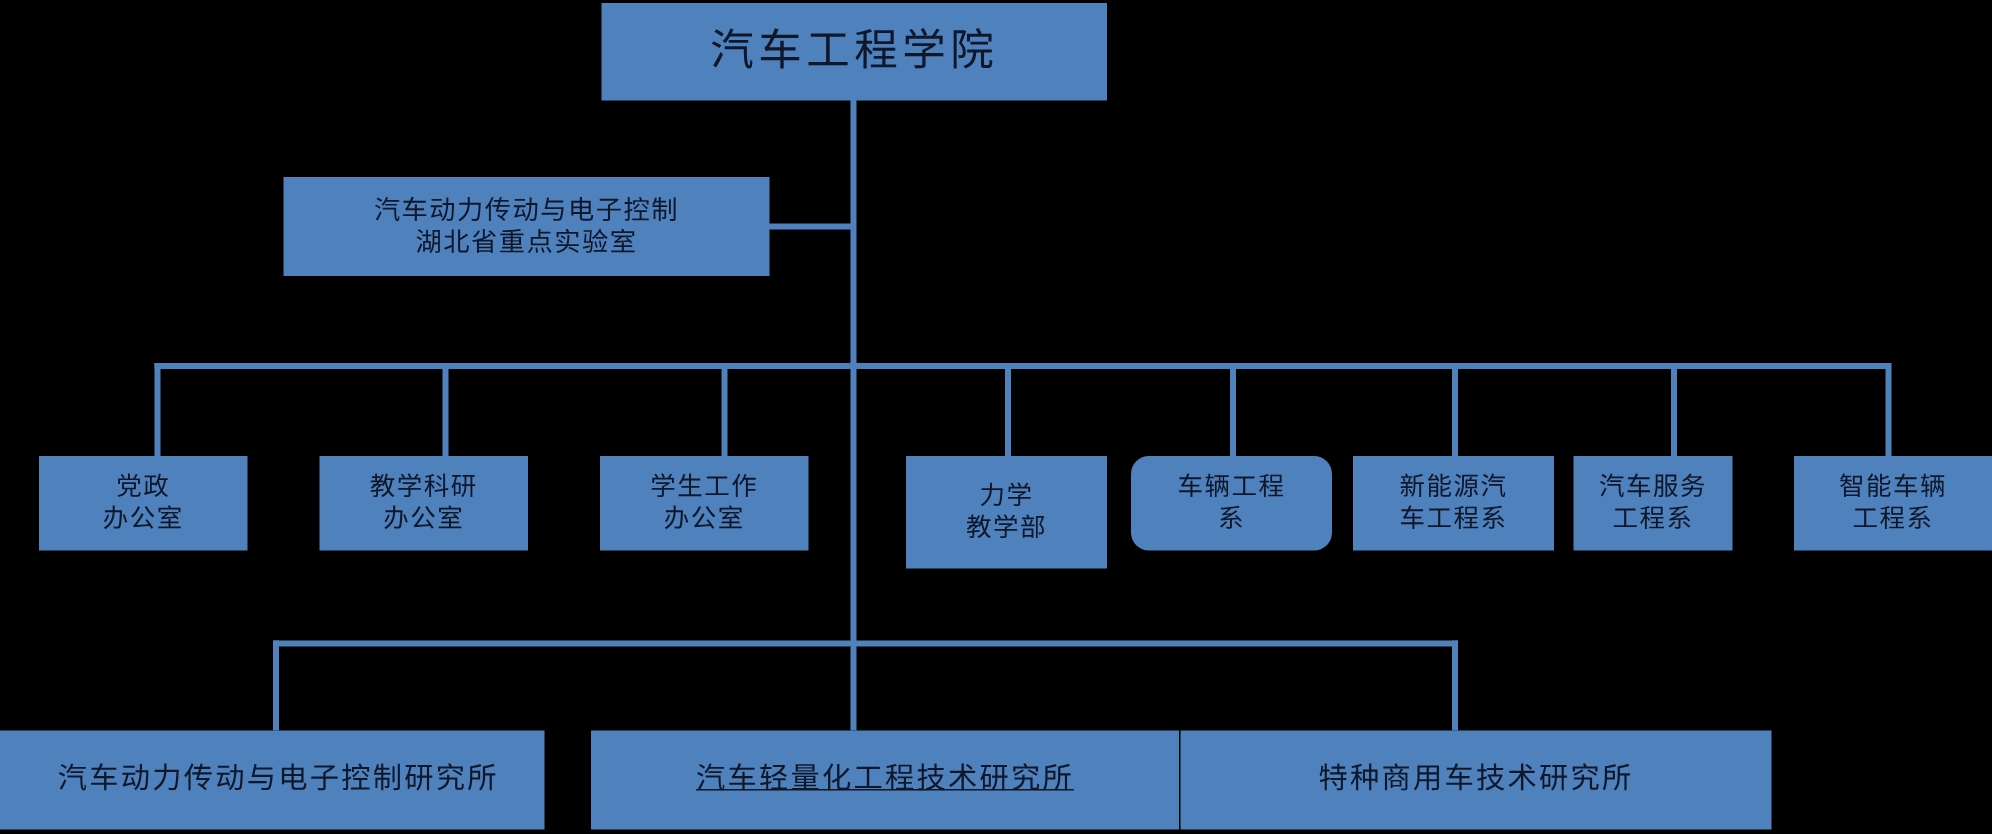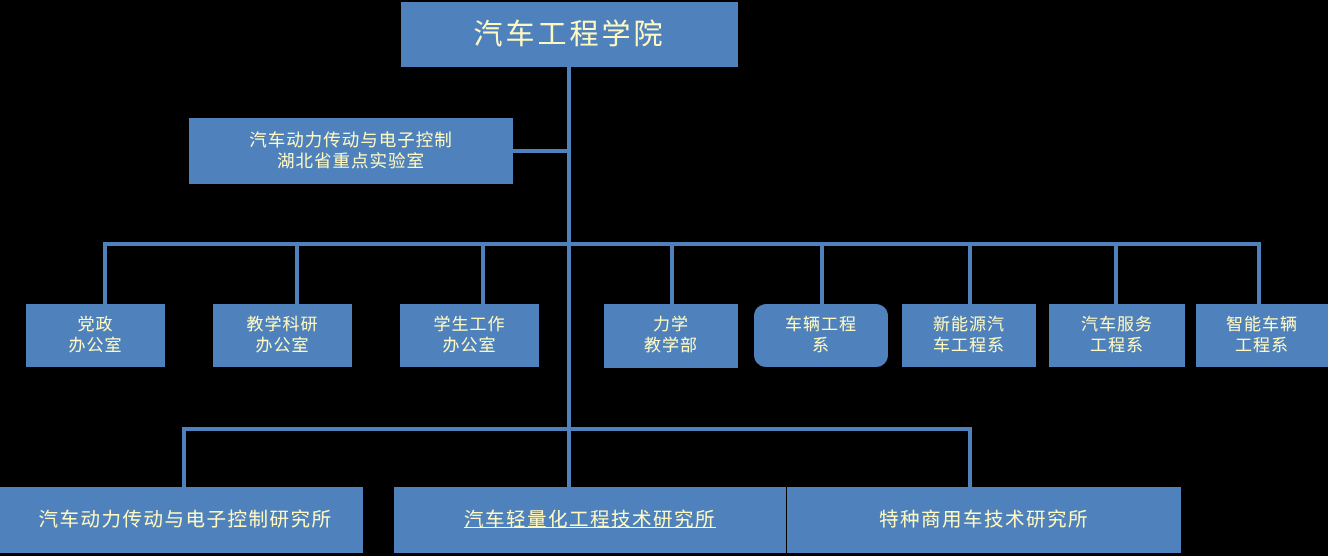--- a/index.html
+++ b/index.html
@@ -23,21 +23,21 @@
     background: #4f81bd;
   }
   .conn.v { width: 4px; }
   .conn.h { height: 4px; }
 
   
   .node {
     position: absolute;
     box-sizing: border-box;
     background: #4f81bd;
-    color: #fef9c3;
+    color: #0f172a;
     display: flex;
     align-items: center;
     justify-content: center;
     text-align: center;
     line-height: 1.22;
     white-space: pre-line;
     letter-spacing: 0.5px;
     padding: 2px 4px;
   }
 
@@ -82,27 +82,27 @@
   <div id="node-layer">
       <div class="node root" style="left: 401px; top: 2px; width: 337px; height: 65px;">汽车工程学院</div>
       <div class="node lab" style="left: 189px; top: 118px; width: 324px; height: 66px;">汽车动力传动与电子控制
 湖北省重点实验室</div>
       <div class="node dept" style="left: 26px; top: 304px; width: 139px; height: 63px;">党政
 办公室</div>
       <div class="node dept" style="left: 213px; top: 304px; width: 139px; height: 63px;">教学科研
 办公室</div>
       <div class="node dept" style="left: 400px; top: 304px; width: 139px; height: 63px;">学生工作
 办公室</div>
-      <div class="node dept" style="left: 604px; top: 304px; width: 134px; height: 64px;">力学
+      <div class="node dept" style="left: 604px; top: 304px; width: 134px; height: 75px;">力学
 教学部</div>
       <div class="node dept" style="left: 754px; top: 304px; width: 134px; height: 63px; border-radius: 12px;">车辆工程
 系</div>
       <div class="node dept" style="left: 902px; top: 304px; width: 134px; height: 63px;">新能源汽
 车工程系</div>
-      <div class="node dept" style="left: 1049px; top: 304px; width: 136px; height: 63px;">汽车服务
+      <div class="node dept" style="left: 1049px; top: 304px; width: 106px; height: 63px;">汽车服务
 工程系</div>
       <div class="node dept" style="left: 1196px; top: 304px; width: 132px; height: 63px;">智能车辆
 工程系</div>
       <div class="node inst" style="left: 0px; top: 487px; width: 363px; height: 66px; padding-left: 12px;">汽车动力传动与电子控制研究所</div>
       <div class="node inst" style="left: 394px; top: 487px; width: 392px; height: 66px; text-decoration: underline;">汽车轻量化工程技术研究所</div>
       <div class="node inst" style="left: 787px; top: 487px; width: 394px; height: 66px;">特种商用车技术研究所</div>
     </div>
 </div>
 
 </body></html>

